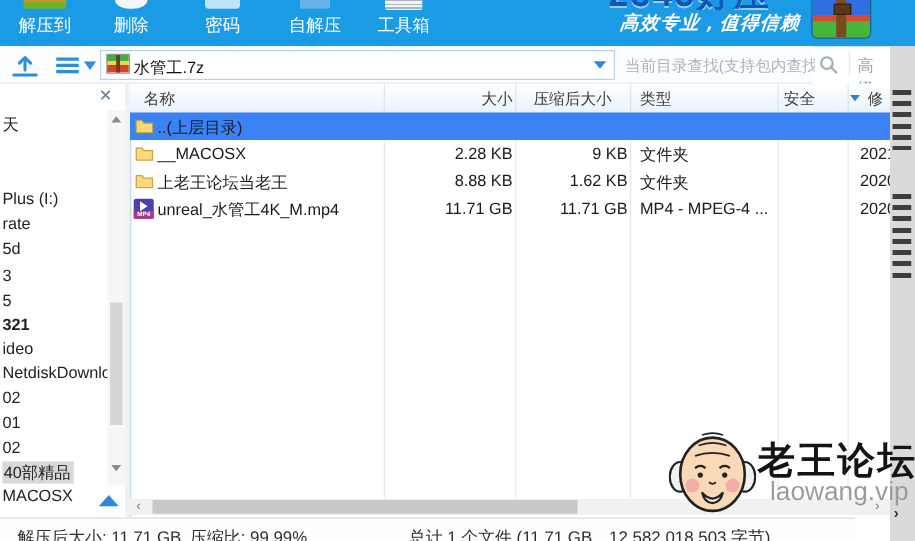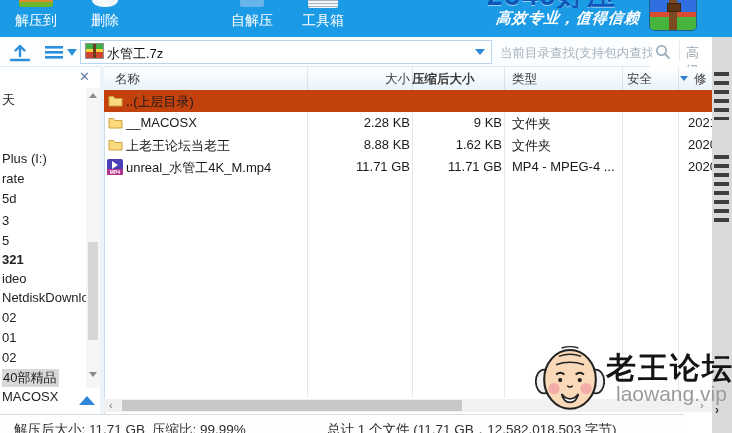--- a/index.html
+++ b/index.html
@@ -61,21 +61,21 @@
   .sb-thumb{position:absolute;left:88px;top:242px;width:10px;height:98px;background:#d6d6d6;}
   .blue-up-tri{position:absolute;left:79px;top:396px;width:0;height:0;
     border-left:8px solid transparent;border-right:8px solid transparent;border-bottom:9px solid #2f86d8;}
   .splitter{position:absolute;left:100px;top:66px;width:4px;height:367px;background:#eef3f8;border-right:1px solid #ccdcea;}
   
   .lheader{position:absolute;left:104px;top:67px;width:608px;height:23px;
     background:linear-gradient(#ffffff,#e9f3fb);border-bottom:1px solid #c9dcec;font-size:12.5px;color:#3c3c3c;}
   .hc{position:absolute;top:4px;white-space:nowrap;}
   .vline{position:absolute;top:67px;height:331px;width:1px;background:rgba(120,160,200,.22);}
   .row{position:absolute;left:104px;width:608px;height:22px;font-size:13px;color:#1a1a1a;}
-  .row.sel{background:#c2410c;}
+  .row.sel{background:#3b82f6;}
   .cell{position:absolute;top:3px;white-space:nowrap;}
   .c-name{left:22px;}
   .c-size{left:226px;width:80px;text-align:right;}
   .c-packed{left:308px;width:90px;text-align:right;}
   .c-type{left:408px;}
   .c-mod{left:584px;width:24px;overflow:hidden;}
   .ficon{position:absolute;left:4px;top:4px;}
   .sort-tri{position:absolute;left:576px;top:9px;width:0;height:0;
     border-left:4px solid transparent;border-right:4px solid transparent;border-top:5px solid #2e7fd0;}
   .mp4icon{position:absolute;left:3px;top:3px;width:16px;height:16px;background:#4a3fb5;border-radius:2px;}
@@ -106,20 +106,24 @@
 <div id="app">
 
   <div class="topbar">
     <div class="tbtn" style="left:3px;">
       <span class="ticon ic-books"></span>
       <span class="lbl">解压到</span>
     </div>
     <div class="tbtn" style="left:72px;">
       <span class="ticon ic-trash"></span>
       <span class="lbl">删除</span>
+    </div>
+    <div class="tbtn" style="left:145px;">
+      <span class="ticon ic-lock"></span>
+      <span class="lbl">密码</span>
     </div>
     <div class="tbtn" style="left:219px;">
       <span class="ticon ic-sfx"></span>
       <span class="lbl">自解压</span>
     </div>
     <div class="tbtn" style="left:290px;">
       <span class="ticon ic-toolbox"></span>
       <span class="lbl">工具箱</span>
     </div>
 
@@ -192,21 +196,21 @@
   <span class="arrow-up-sm"></span>
   <div class="sb-thumb"></div>
   <span class="arrow-dn-sm"></span>
   <span class="blue-up-tri"></span>
 
   <div class="splitter"></div>
 
   <div class="lheader">
     <span class="hc" style="left:11px;">名称</span>
     <span class="hc" style="left:226px;width:80px;text-align:right;">大小</span>
-    <span class="hc" style="left:308px;width:92px;text-align:left;font-weight:bold;">压缩后大小</span>
+    <span class="hc" style="left:308px;width:92px;text-align:center;">压缩后大小</span>
     <span class="hc" style="left:408px;">类型</span>
     <span class="hc" style="left:523px;">安全</span>
     <span class="sort-tri"></span>
     <span class="hc" style="left:590px;width:18px;overflow:hidden;">修</span>
   </div>
 
   <span class="vline" style="left:307px;"></span>
   <span class="vline" style="left:412px;"></span>
   <span class="vline" style="left:504px;"></span>
   <span class="vline" style="left:622px;"></span>

